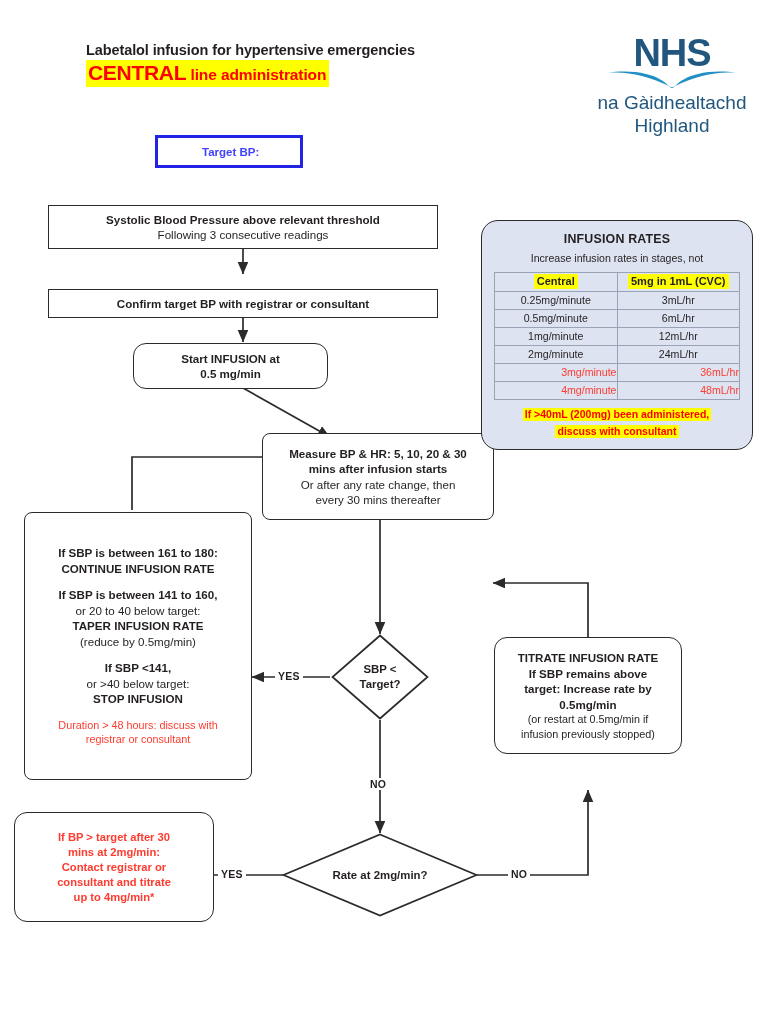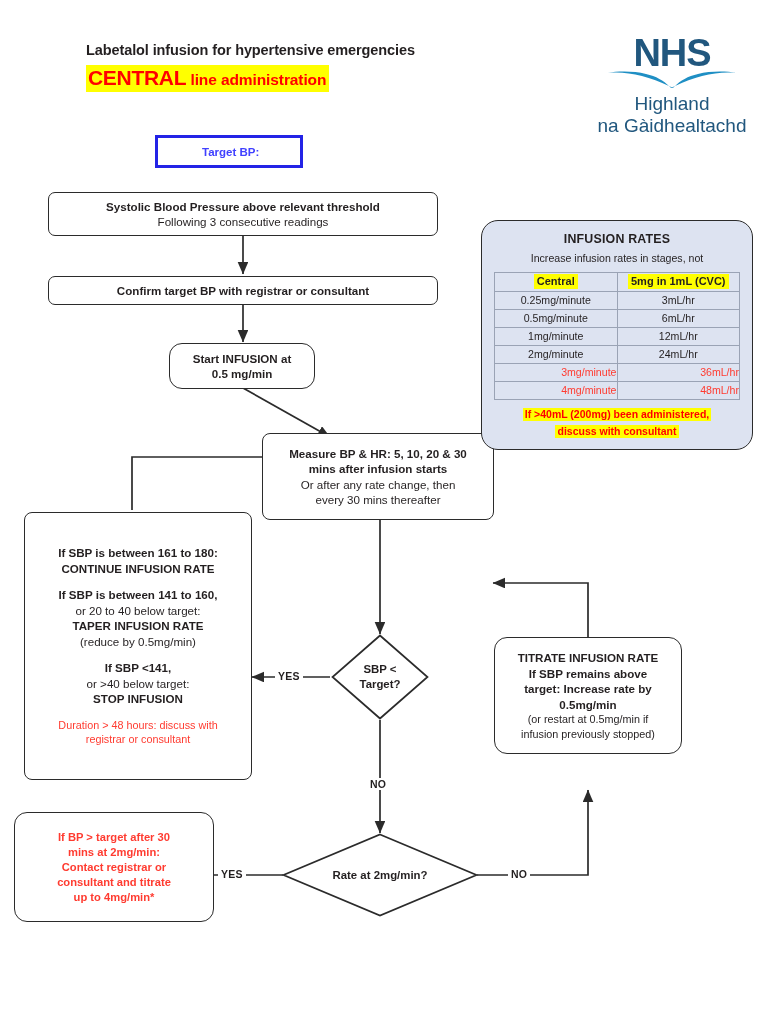--- a/index.html
+++ b/index.html
@@ -12,21 +12,21 @@
   #page{
     position:relative;
     width:761px;
     height:1009px;
     background:#ffffff;
     overflow:hidden;
   }
   
   #header-block{position:absolute;left:86px;top:40px;width:430px;}
   .hdr-line{font-size:14.5px;font-weight:bold;line-height:20px;letter-spacing:-0.1px;}
-  #central-line{margin-top:5px;display:inline-block;background:#ffff00;padding:1px 3px 2px 2px;white-space:nowrap;}
+  #central-line{display:inline-block;background:#ffff00;padding:1px 3px 2px 2px;white-space:nowrap;}
   #central-word{color:#ff0000;font-size:21px;font-weight:bold;letter-spacing:-0.3px;}
   #central-rest{color:#ff0000;font-size:15.5px;font-weight:bold;letter-spacing:-0.1px;}
   
   #nhs-logo{position:absolute;left:597px;top:34px;width:150px;text-align:center;}
   #nhs-letters{font-size:38px;font-weight:bold;color:#21577e;letter-spacing:-1px;line-height:38px;font-family:"Liberation Sans",sans-serif;}
   #nhs-swoosh{width:132px;height:22px;margin:-2px auto 0;display:block;}
   #nhs-highland{font-size:19px;color:#21577e;line-height:22px;margin-top:1px;}
   #nhs-gaelic{font-size:19px;color:#21577e;line-height:22px;}
   
   #target-bp-box{
@@ -35,21 +35,21 @@
     display:flex;align-items:center;padding-left:33px;
   }
   #target-bp-label{font-size:11.5px;font-weight:bold;color:#4141ff;padding-left:11px;}
   
   .node{
     position:absolute;box-sizing:border-box;
     background:#ffffff;border:1.6px solid #2b2b2b;
     display:flex;flex-direction:column;align-items:center;justify-content:center;
     text-align:center;
   }
-  .r-sm{border-radius:7px;}
+  .r-sm{border-radius:0;margin-top:13px;}
   .r-md{border-radius:13px;}
   .r-lg{border-radius:8px;}
   .node p{margin:0;}
   .b{font-weight:bold;}
   .t12{font-size:11.6px;line-height:15.5px;}
   .t115{font-size:11.2px;line-height:15px;}
   .t11{font-size:10.8px;line-height:14.5px;}
   .red{color:#ff3b30;}
   .gap{height:11px;}
   
@@ -100,22 +100,22 @@
     <div id="central-line"><span id="central-word">CENTRAL</span><span id="central-rest"> line administration</span></div>
   </div>
 
   <div id="nhs-logo">
     <div id="nhs-letters">NHS</div>
     <svg id="nhs-swoosh" viewBox="0 0 132 22">
       <path d="M2 3 C20 1 42 6 63 16 C58 11 50 6 40 4 C28 1 12 1 2 3 Z" fill="#1f8fc4"></path>
       <path d="M130 3 C112 1 90 6 69 16 C74 11 82 6 92 4 C104 1 120 1 130 3 Z" fill="#1f8fc4"></path>
       <path d="M63 16 C65 17.5 67 17.5 69 16 C67 18.5 65 18.5 63 16 Z" fill="#1f8fc4"></path>
     </svg>
+    <div id="nhs-gaelic">na Gàidhealtachd</div>
     <div id="nhs-highland">Highland</div>
-    <div id="nhs-gaelic">na Gàidhealtachd</div>
   </div>
 
   <div id="target-bp-box">
     <span id="target-bp-label">Target BP:</span>
     <span></span>
   </div>
 
   <svg id="wires">
     <defs>
       <marker id="ar" markerWidth="9" markerHeight="9" refX="7.2" refY="3.2" orient="auto">
@@ -148,21 +148,21 @@
 
   <div class="node r-sm" style="left:48px;top:192px;width:390px;height:44px;">
     <p class="t12 b">Systolic Blood Pressure above relevant threshold</p>
     <p class="t12">Following 3 consecutive readings</p>
   </div>
 
   <div class="node r-sm" style="left:48px;top:276px;width:390px;height:29px;">
     <p class="t12 b">Confirm target BP with registrar or consultant</p>
   </div>
 
-  <div class="node r-md" style="left:133px;top:343px;width:146px;height:46px;margin-left:36px;">
+  <div class="node r-md" style="left:133px;top:343px;width:195px;height:46px;">
     <p class="t12 b">Start INFUSION at</p>
     <p class="t12 b">0.5 mg/min</p>
   </div>
 
   <div class="node r-lg" style="left:262px;top:433px;width:232px;height:87px;">
     <p class="t12 b">Measure BP &amp; HR: 5, 10, 20 &amp; 30</p>
     <p class="t12 b">mins after infusion starts</p>
     <p class="t12">Or after any rate change, then</p>
     <p class="t12">every 30 mins thereafter</p>
   </div>

